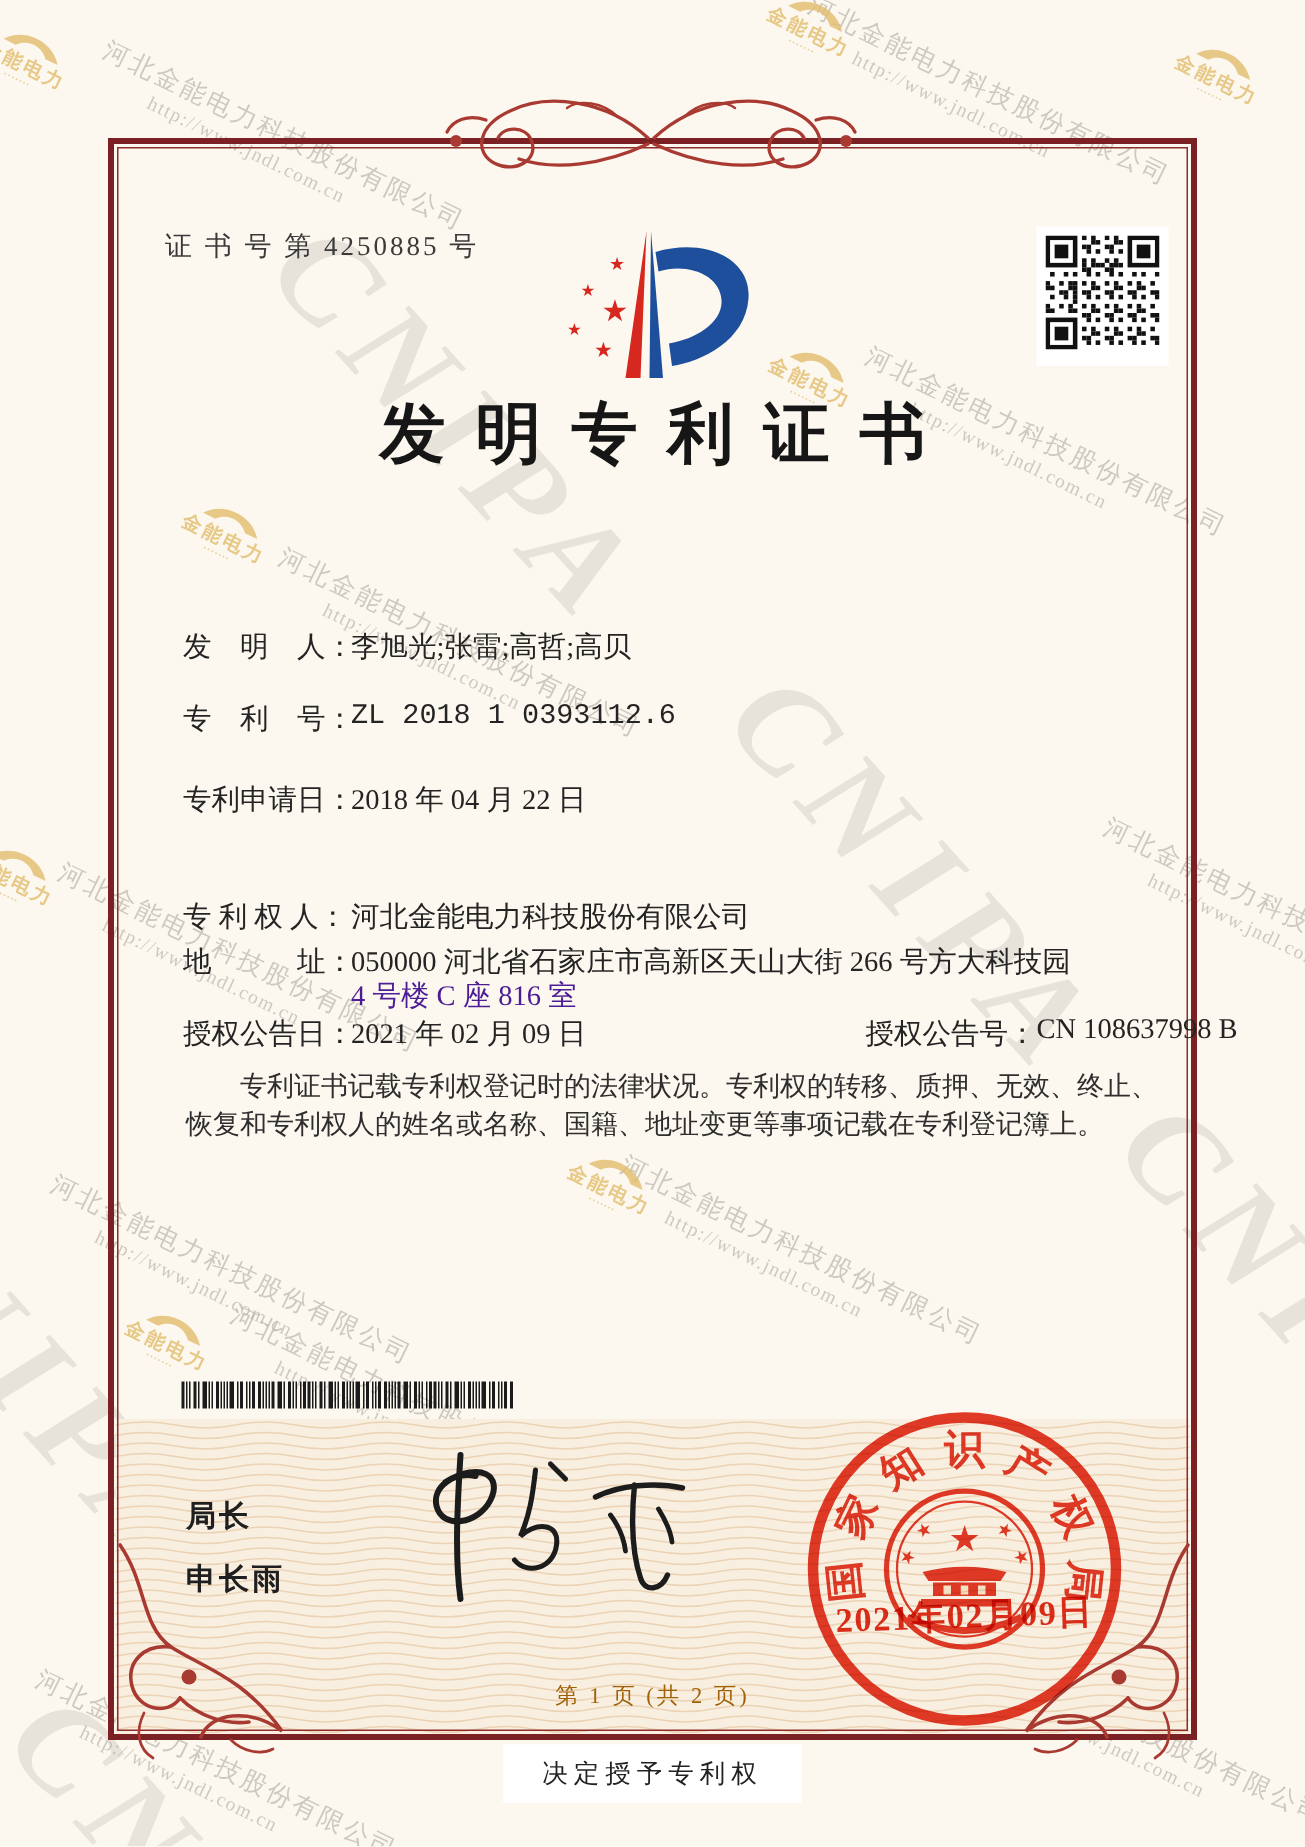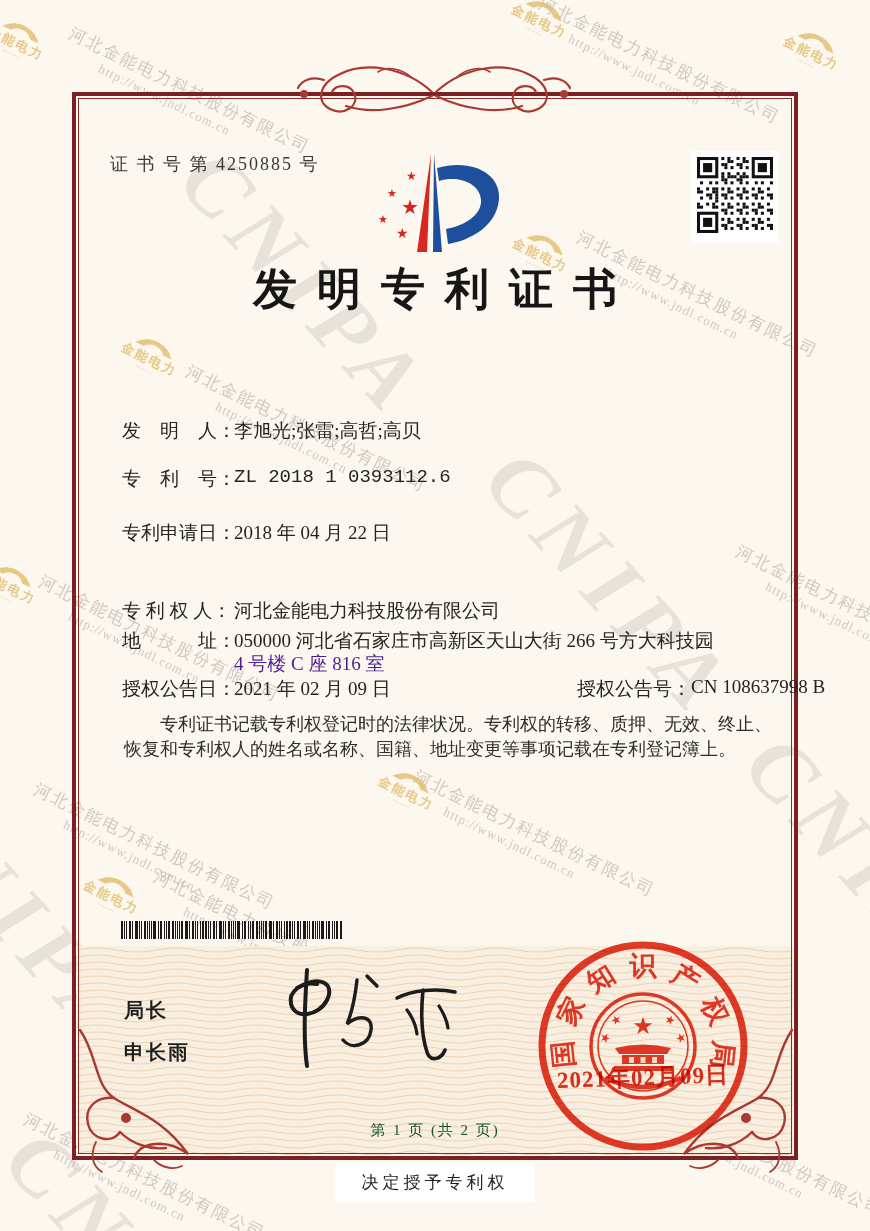--- a/index.html
+++ b/index.html
@@ -35,21 +35,21 @@
              line-height:25.3px;color:#2e2e2e;text-align:justify;}
   .body-text p{margin:0;text-indent:36px;}
   .barcode{position:absolute;left:121px;top:921px;height:18px;display:flex;align-items:stretch;}
   .barcode i{display:block;height:100%;}
   .officer-title{position:absolute;left:124px;top:997px;font-size:20px;color:#1f1f1f;
                  font-family:"Liberation Sans","DejaVu Sans",sans-serif;font-weight:600;letter-spacing:2px;}
   .officer-name{position:absolute;left:124px;top:1039px;font-size:20px;color:#1f1f1f;
                 font-family:"Liberation Sans","DejaVu Sans",sans-serif;font-weight:600;letter-spacing:2px;}
   .signature{position:absolute;left:255px;top:958px;z-index:3;}
   .page-info{position:absolute;left:0;right:0;top:1121px;text-align:center;font-size:15px;
-             letter-spacing:2px;color:#14532d;}
+             letter-spacing:2px;color:#a16207;}
   .footer-note{position:absolute;left:50%;transform:translateX(-50%);top:1163px;background:#ffffff;
                padding:8px 26px;font-size:17px;letter-spacing:4px;color:#222;z-index:3;}
   
   .seal{position:absolute;left:537px;top:940px;width:212px;height:212px;z-index:5;
         mix-blend-mode:multiply;opacity:.95;}
   .seal .ring{position:absolute;inset:0;}
   .seal .arc-ch{position:absolute;left:50%;top:50%;font-size:27px;font-weight:700;
                 color:#e2311d;font-family:"Liberation Serif",serif;}
   .seal-date{position:absolute;left:537px;top:1062px;width:212px;text-align:center;z-index:6;
              font-size:23px;font-weight:700;color:#e0301c;letter-spacing:1px;mix-blend-mode:multiply;

